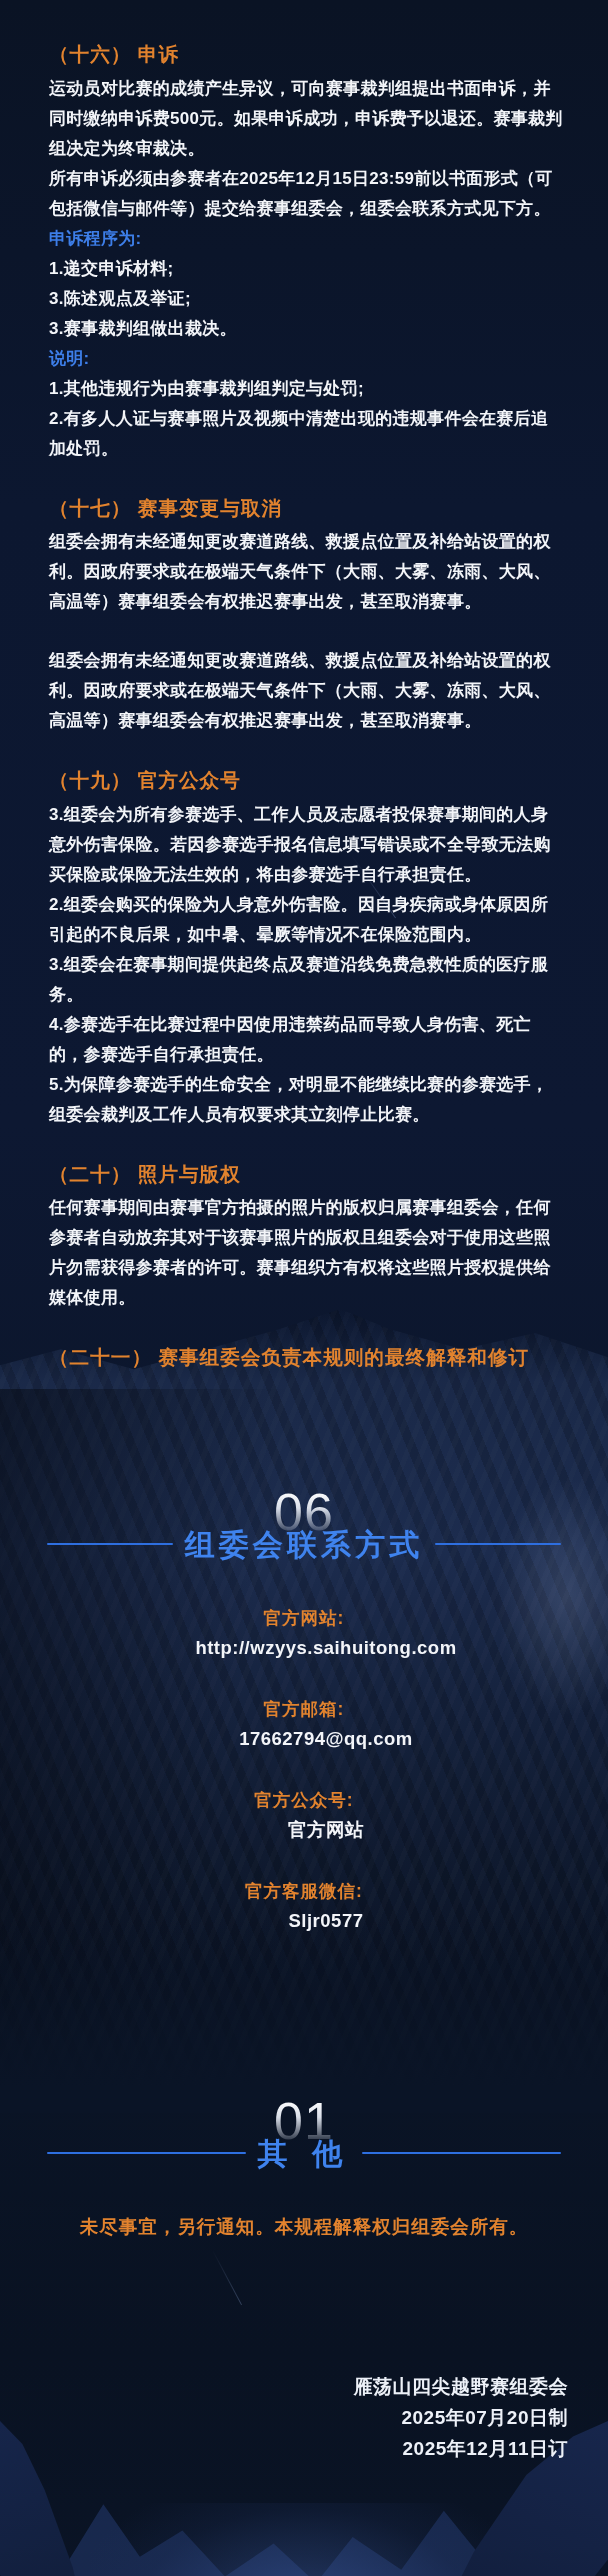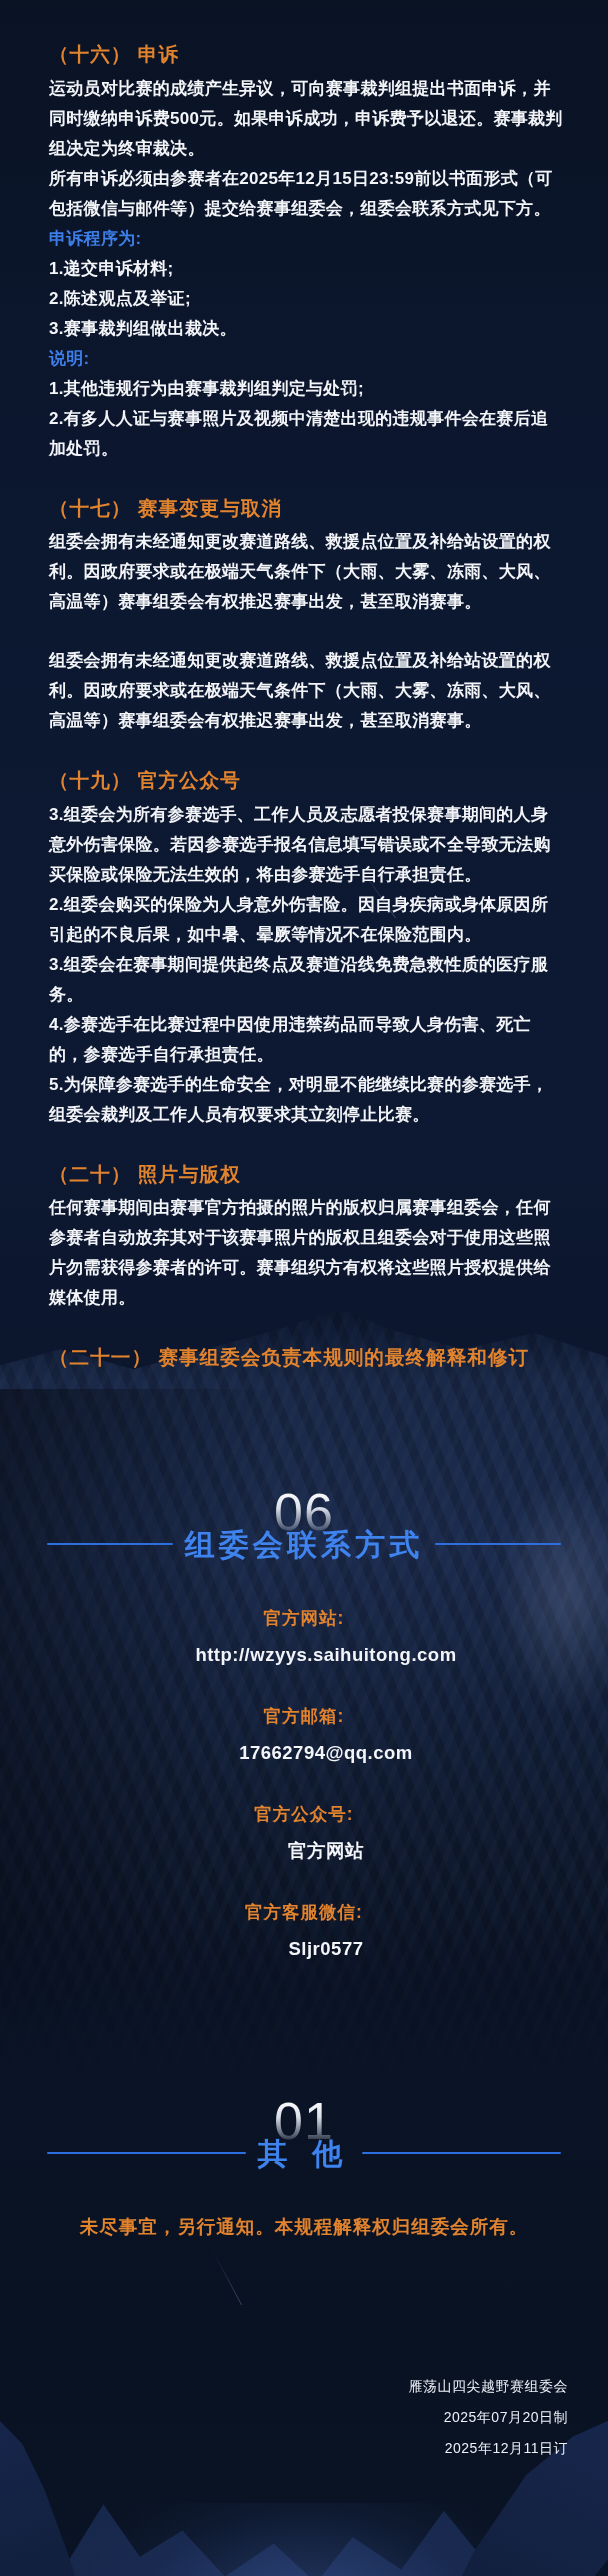--- a/index.html
+++ b/index.html
@@ -70,25 +70,25 @@
   .big-num{font-size:52px;line-height:53px;font-weight:normal;letter-spacing:1px;
     background:linear-gradient(180deg,#FFFFFF 10%,#D9DEE8 42%,rgba(150,160,180,.10) 92%);
     -webkit-background-clip:text;background-clip:text;color:transparent;margin-top:24px;}
   .sec-title-row{display:flex;align-items:center;gap:12px;padding:0 47px;margin-top:-13.4px;}
   .sec-line{flex:1;height:2.1px;background:#2E6FE0;border-radius:1px;}
   .sec-title{font-size:30px;line-height:37px;font-weight:bold;color:#3F83EE;letter-spacing:4.1px;white-space:pre;}
   .sec-title.spread{letter-spacing:8.2px;}
   .c-list{margin-top:43px;}
   .c-item{margin-bottom:37px;}
   .c-label{color:#E2832E;font-size:17.5px;line-height:24px;font-weight:bold;letter-spacing:1px;}
-  .c-value{color:#F3F5F9;font-size:18.5px;line-height:24px;font-weight:bold;margin-top:13px;letter-spacing:0.5px;padding-left:44px;}
+  .c-value{color:#F3F5F9;font-size:18.5px;line-height:24px;font-weight:bold;margin-top:6px;letter-spacing:0.5px;padding-left:44px;}
   .note{margin-top:44px;color:#E2832E;font-size:18.5px;line-height:25px;font-weight:bold;letter-spacing:1px;font-family:Liberation Mono, monospace;}
   
   .footer{position:absolute;top:2371px;right:40px;text-align:right;z-index:4;
-    color:#EDF1F8;font-size:14px;line-height:31px;font-weight:normal;letter-spacing:0.5px;}
+    color:#EDF1F8;font-size:19px;line-height:31px;font-weight:bold;letter-spacing:0.5px;}
 </style>
 </head>
 <body>
 
 <div class="poster">
 
   <div class="layer pb">
     <div class="pb-base"></div>
     <div class="pb-tex"></div>
     <div class="pb-shadow"></div>
@@ -108,21 +108,21 @@
   <div class="meteor" style="left:335px;top:886px;width:77px;transform:rotate(55deg);"></div>
   <div class="meteor" style="left:196px;top:2277px;width:62px;transform:rotate(62deg);"></div>
 
   <main class="rules">
     <section>
       <h2>（十六） 申诉</h2>
       <p>运动员对比赛的成绩产生异议，可向赛事裁判组提出书面申诉，并同时缴纳申诉费500元。如果申诉成功，申诉费予以退还。赛事裁判组决定为终审裁决。</p>
       <p>所有申诉必须由参赛者在2025年12月15日23:59前以书面形式（可包括微信与邮件等）提交给赛事组委会，组委会联系方式见下方。</p>
       <p class="sub">申诉程序为:</p>
       <p>1.递交申诉材料;</p>
-      <p>2.陈述观点及举证;</p>
+      <p>3.陈述观点及举证;</p>
       <p>3.赛事裁判组做出裁决。</p>
       <p class="sub">说明:</p>
       <p>1.其他违规行为由赛事裁判组判定与处罚;</p>
       <p>2.有多人人证与赛事照片及视频中清楚出现的违规事件会在赛后追加处罚。</p>
     </section>
 
     <section>
       <h2>（十七） 赛事变更与取消</h2>
       <p>组委会拥有未经通知更改赛道路线、救援点位置及补给站设置的权利。因政府要求或在极端天气条件下（大雨、大雾、冻雨、大风、高温等）赛事组委会有权推迟赛事出发，甚至取消赛事。</p>
     </section>

